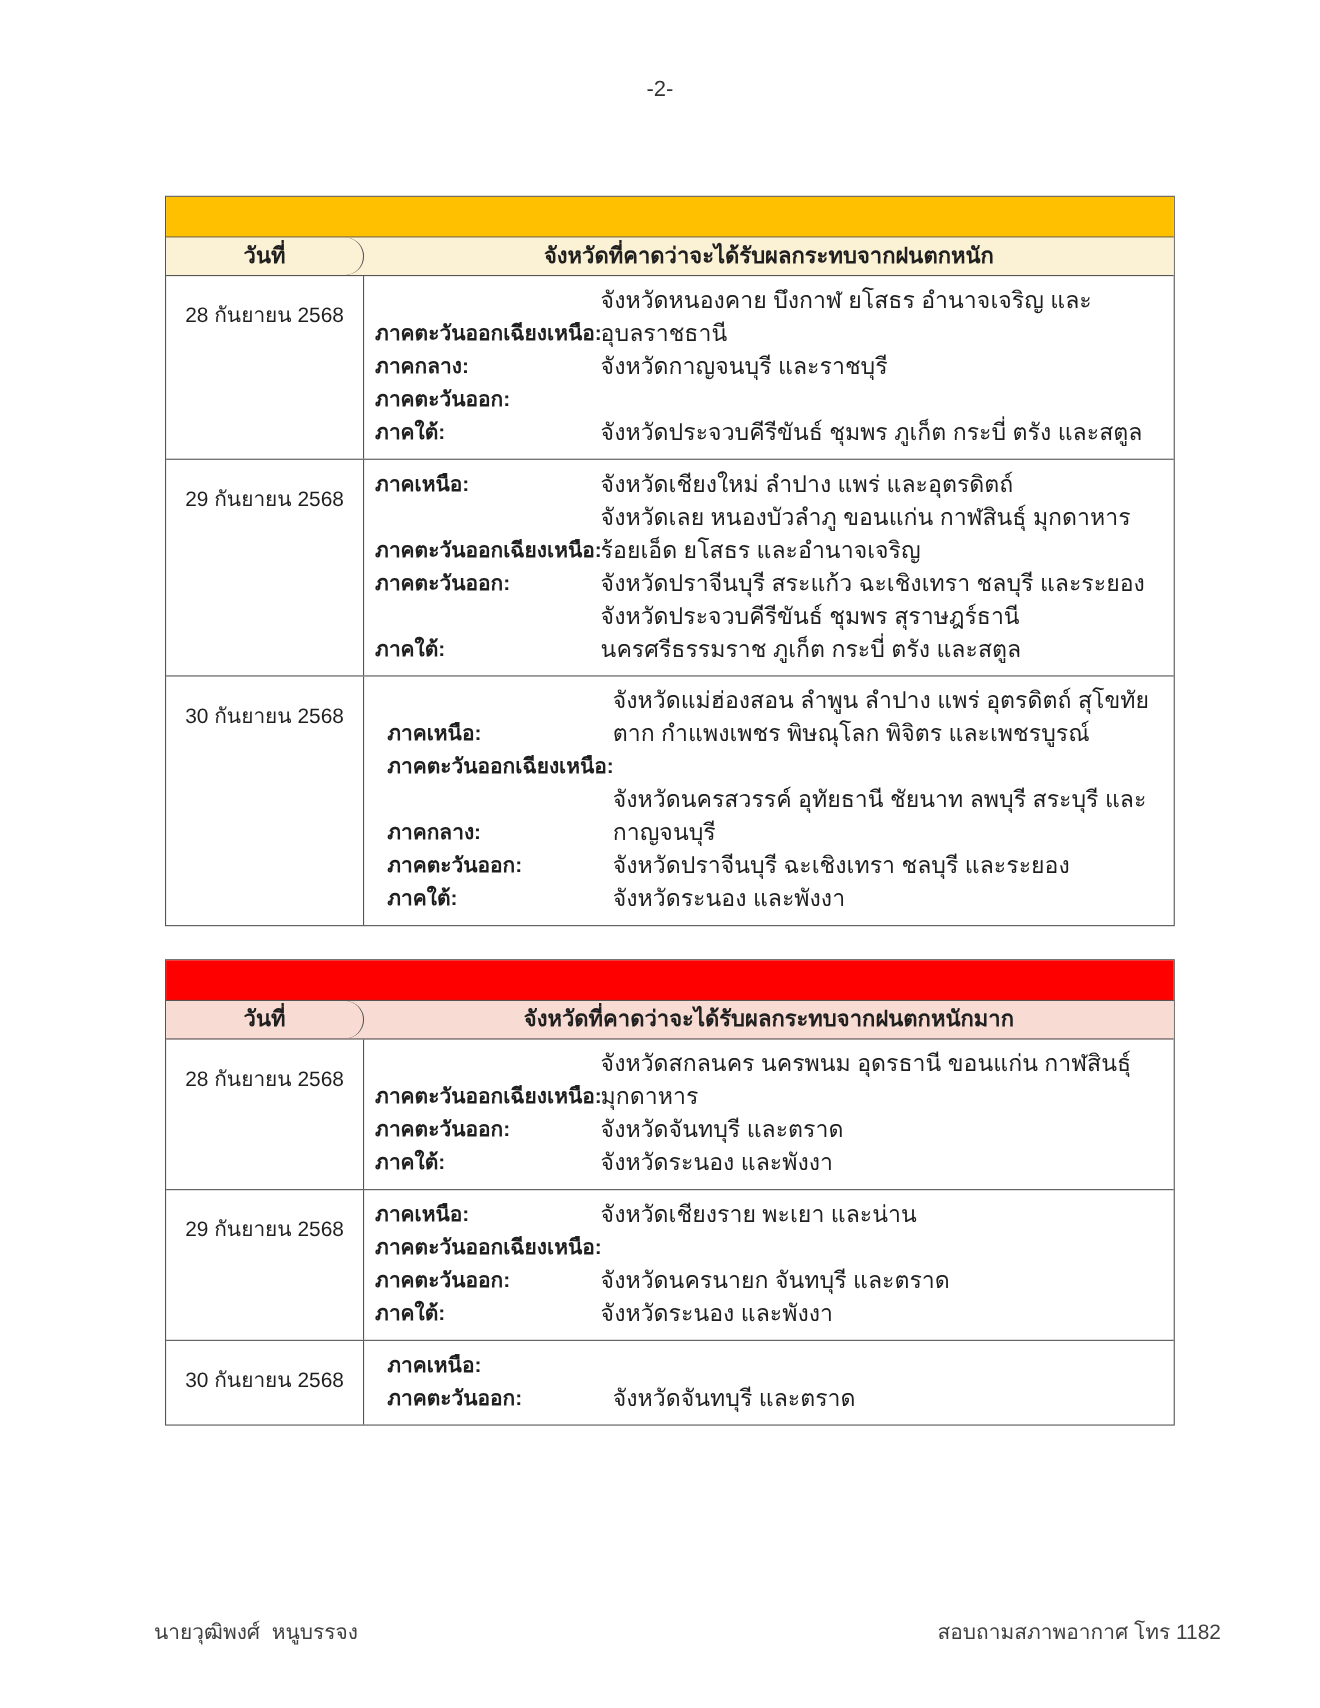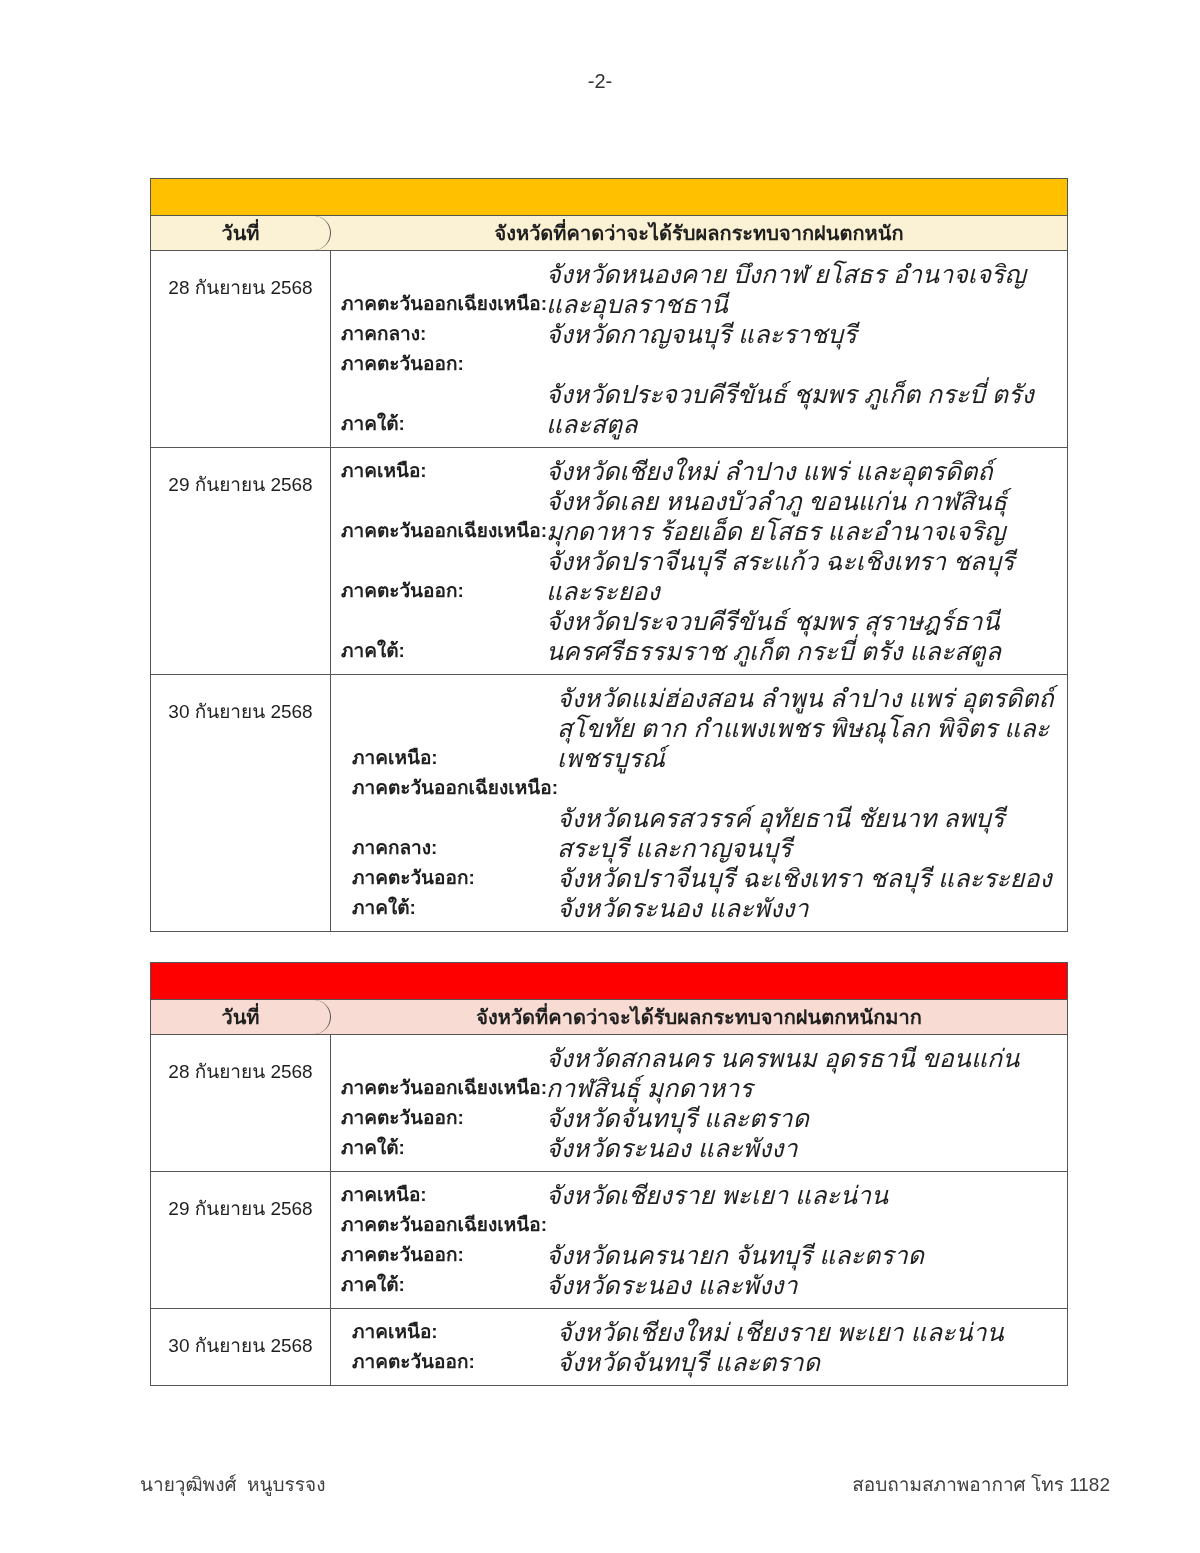--- a/index.html
+++ b/index.html
@@ -77,24 +77,23 @@
   .region-label {
     flex: 0 0 205px;
     min-width: 205px;
     font-weight: bold;
     font-size: 19px;
     line-height: 30px;
     white-space: nowrap;
   }
   .province-text {
     flex: 1;
-    font-size: 25px;
+    font-size: 21px;
     line-height: 30px;
     padding-right: 4px;
-    font-style: italic;
   }
   .footer-left, .footer-right {
     position: absolute;
     top: 1402px;
     font-size: 19px;
     line-height: 33px;
     color: #3f3f3f;
     white-space: pre-wrap;
   }
   .footer-left { left: 140px; text-align: left; }
@@ -222,21 +221,20 @@
             <div class="region-label">ภาคใต้:</div>
             <div class="province-text">จังหวัดระนอง และพังงา</div>
           </div>
         </div>
       </div>
       <div class="tr">
         <div class="td-date">30 กันยายน 2568</div>
         <div class="td-entries">
           <div class="entry">
             <div class="region-label">ภาคเหนือ:</div>
-            <div class="province-text">จังหวัดเชียงใหม่ เชียงราย พะเยา และน่าน</div>
           </div>
           <div class="entry">
             <div class="region-label">ภาคตะวันออก:</div>
             <div class="province-text">จังหวัดจันทบุรี และตราด</div>
           </div>
         </div>
       </div>
     </div>
 </section>
 

